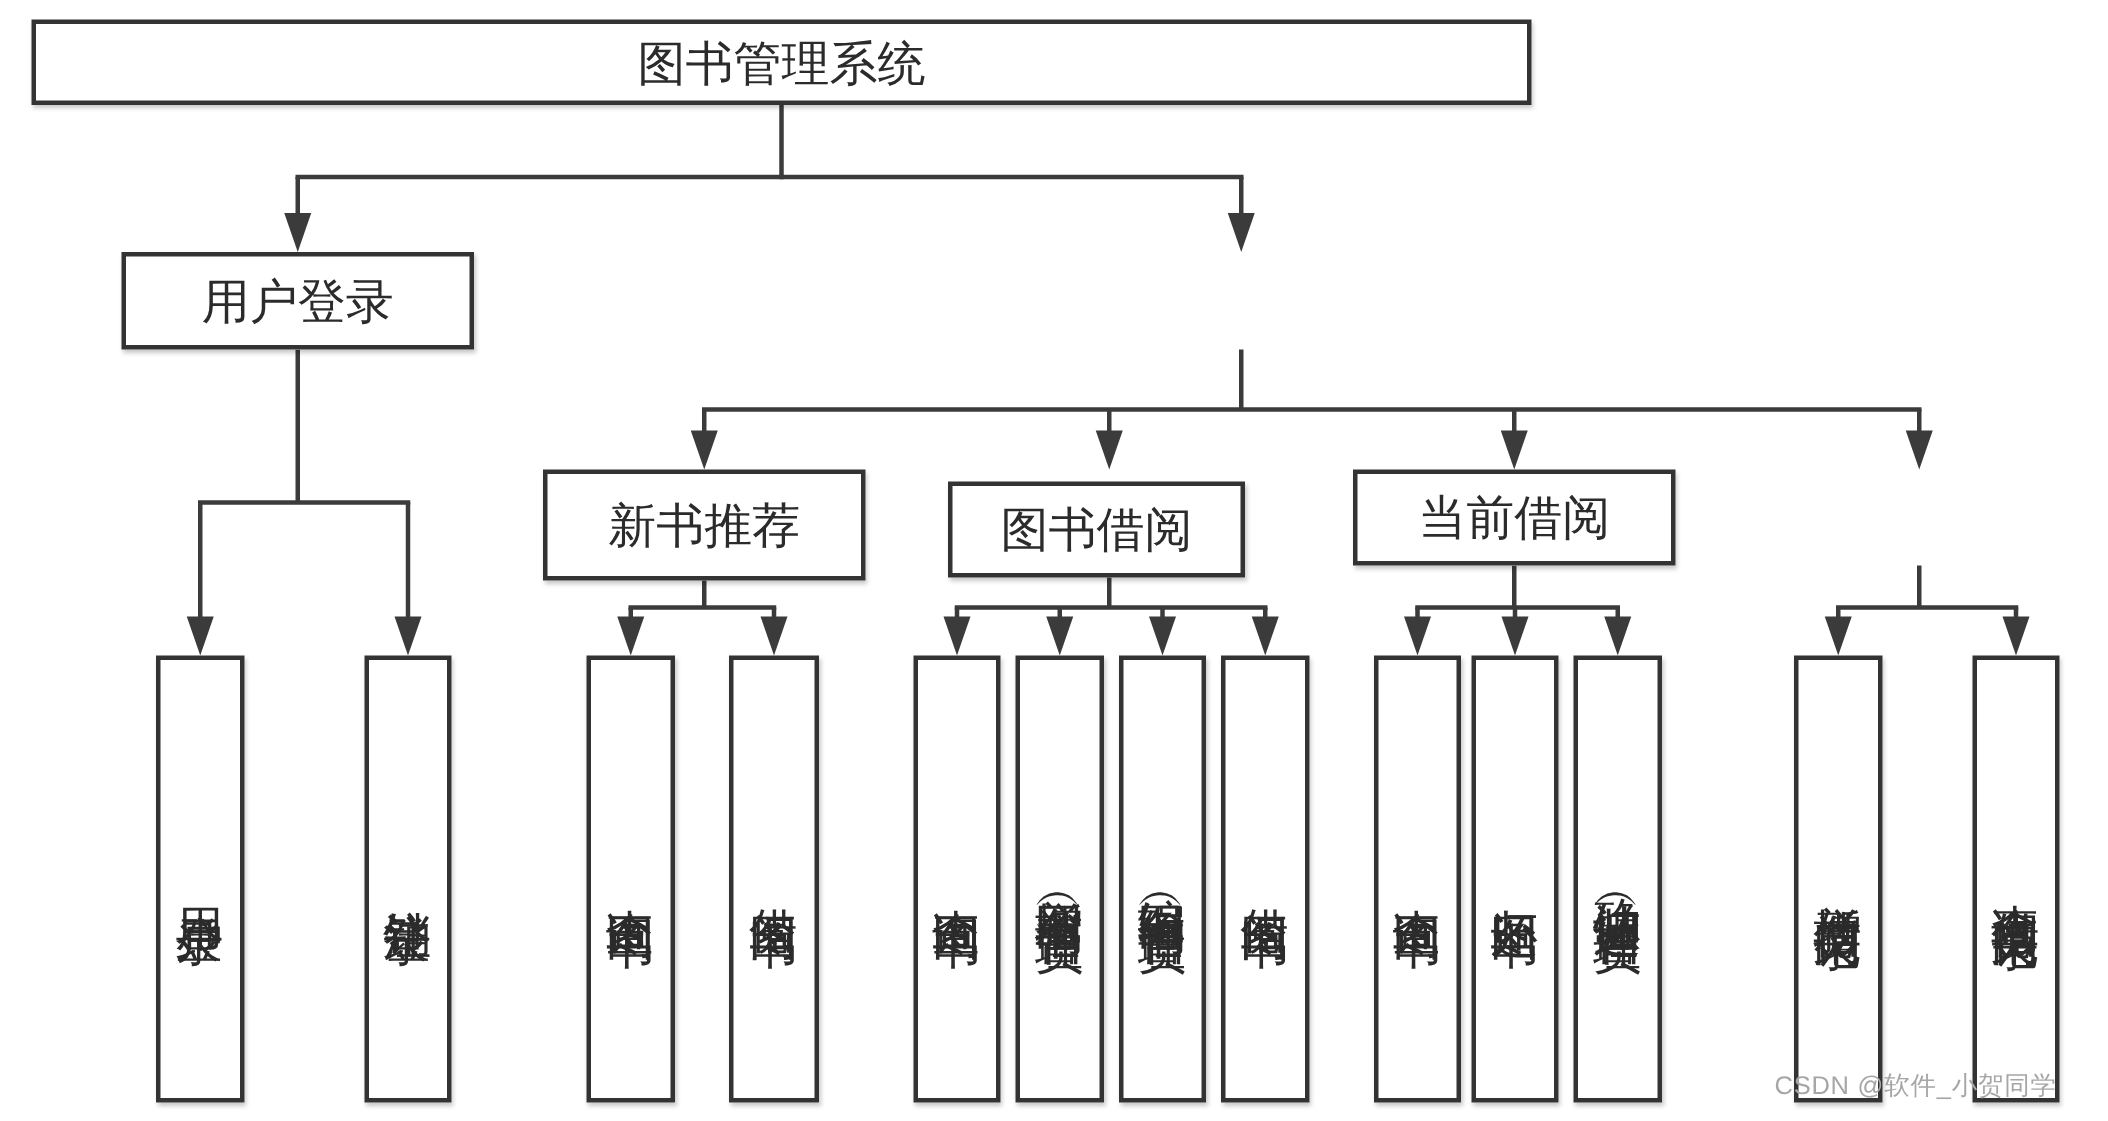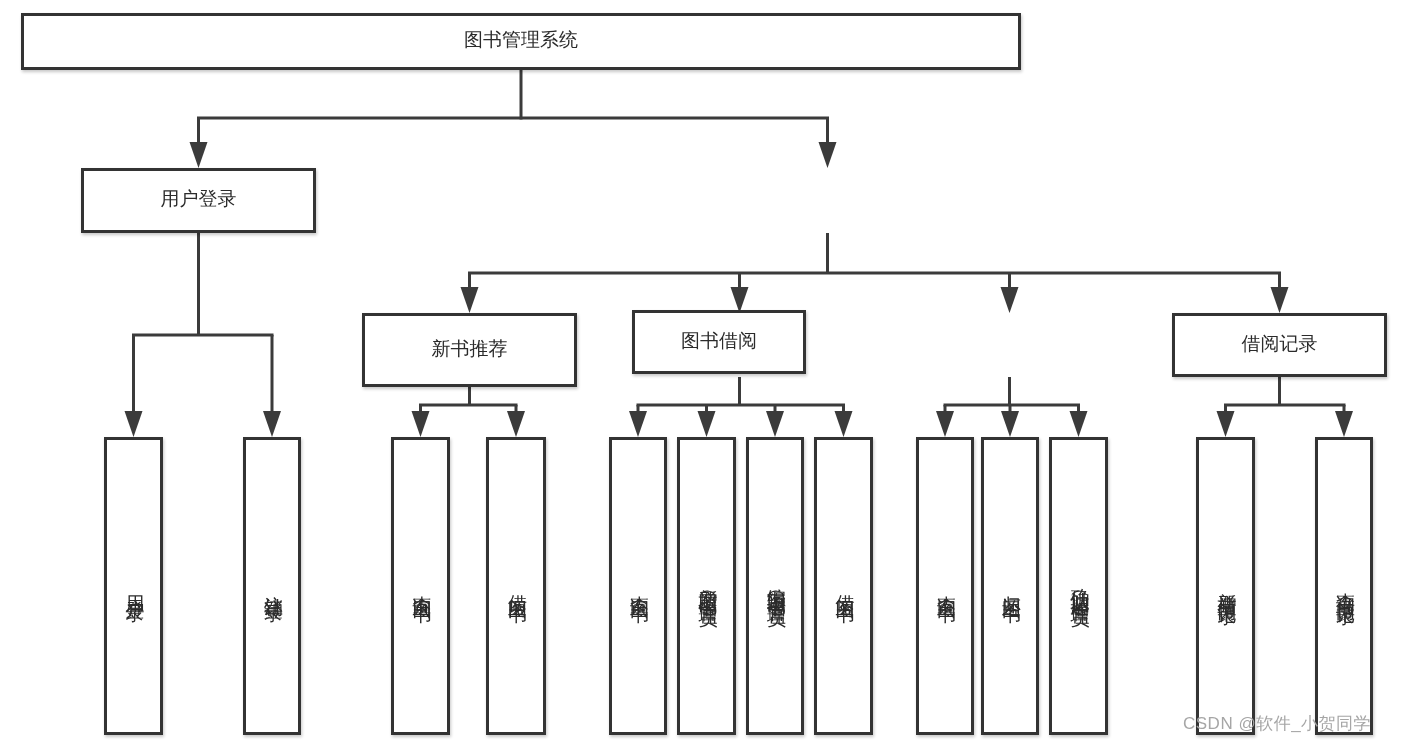--- a/index.html
+++ b/index.html
@@ -12,21 +12,21 @@
   #stage{position:absolute;inset:0;}
   svg.wires{position:absolute;left:0;top:0;z-index:0;}
   svg.wires line{stroke:#3b3b3b;stroke-width:3;}
   svg.wires polygon{fill:#3b3b3b;}
   .node{
     position:absolute;box-sizing:border-box;z-index:1;
     background:#ffffff;border:3px solid #333333;
     display:flex;align-items:center;justify-content:center;
     box-shadow:1px 2px 3px rgba(0,0,0,0.22);
   }
-  .node span{font-size:19px;line-height:1;white-space:nowrap;font-family:Liberation Mono, monospace;}
+  .node span{font-size:32px;line-height:1;white-space:nowrap;}
   .leaf span{
     writing-mode:vertical-rl;
     letter-spacing:3px;
   }
   #watermark{
     position:absolute;z-index:2;
     left:1183px;top:712px;
     font-size:17px;letter-spacing:0.5px;
     color:#a6a6a6;white-space:nowrap;
   }
@@ -116,25 +116,25 @@
     <span>图书管理系统</span>
   </div>
 
   <div class="node" style="left:81px;top:168px;width:235px;height:65px">
     <span>用户登录</span>
   </div>
 
   <div class="node" style="left:362px;top:313px;width:215px;height:74px">
     <span>新书推荐</span>
   </div>
-  <div class="node" style="left:632px;top:310px;width:174px;height:64px">
+  <div class="node" style="left:632px;top:321px;width:198px;height:64px">
     <span>图书借阅</span>
   </div>
-  <div class="node" style="left:1172px;top:313px;width:215px;height:64px">
-    <span>借阅记录</span>
+  <div class="node" style="left:902px;top:313px;width:215px;height:64px">
+    <span>当前借阅</span>
   </div>
 
   <div class="node leaf" style="left:104px;top:437px;width:59px;height:298px">
     <span>用户登录</span>
   </div>
   <div class="node leaf" style="left:243px;top:437px;width:58px;height:298px">
     <span>注销登录</span>
   </div>
 
   <div class="node leaf" style="left:391px;top:437px;width:59px;height:298px">

